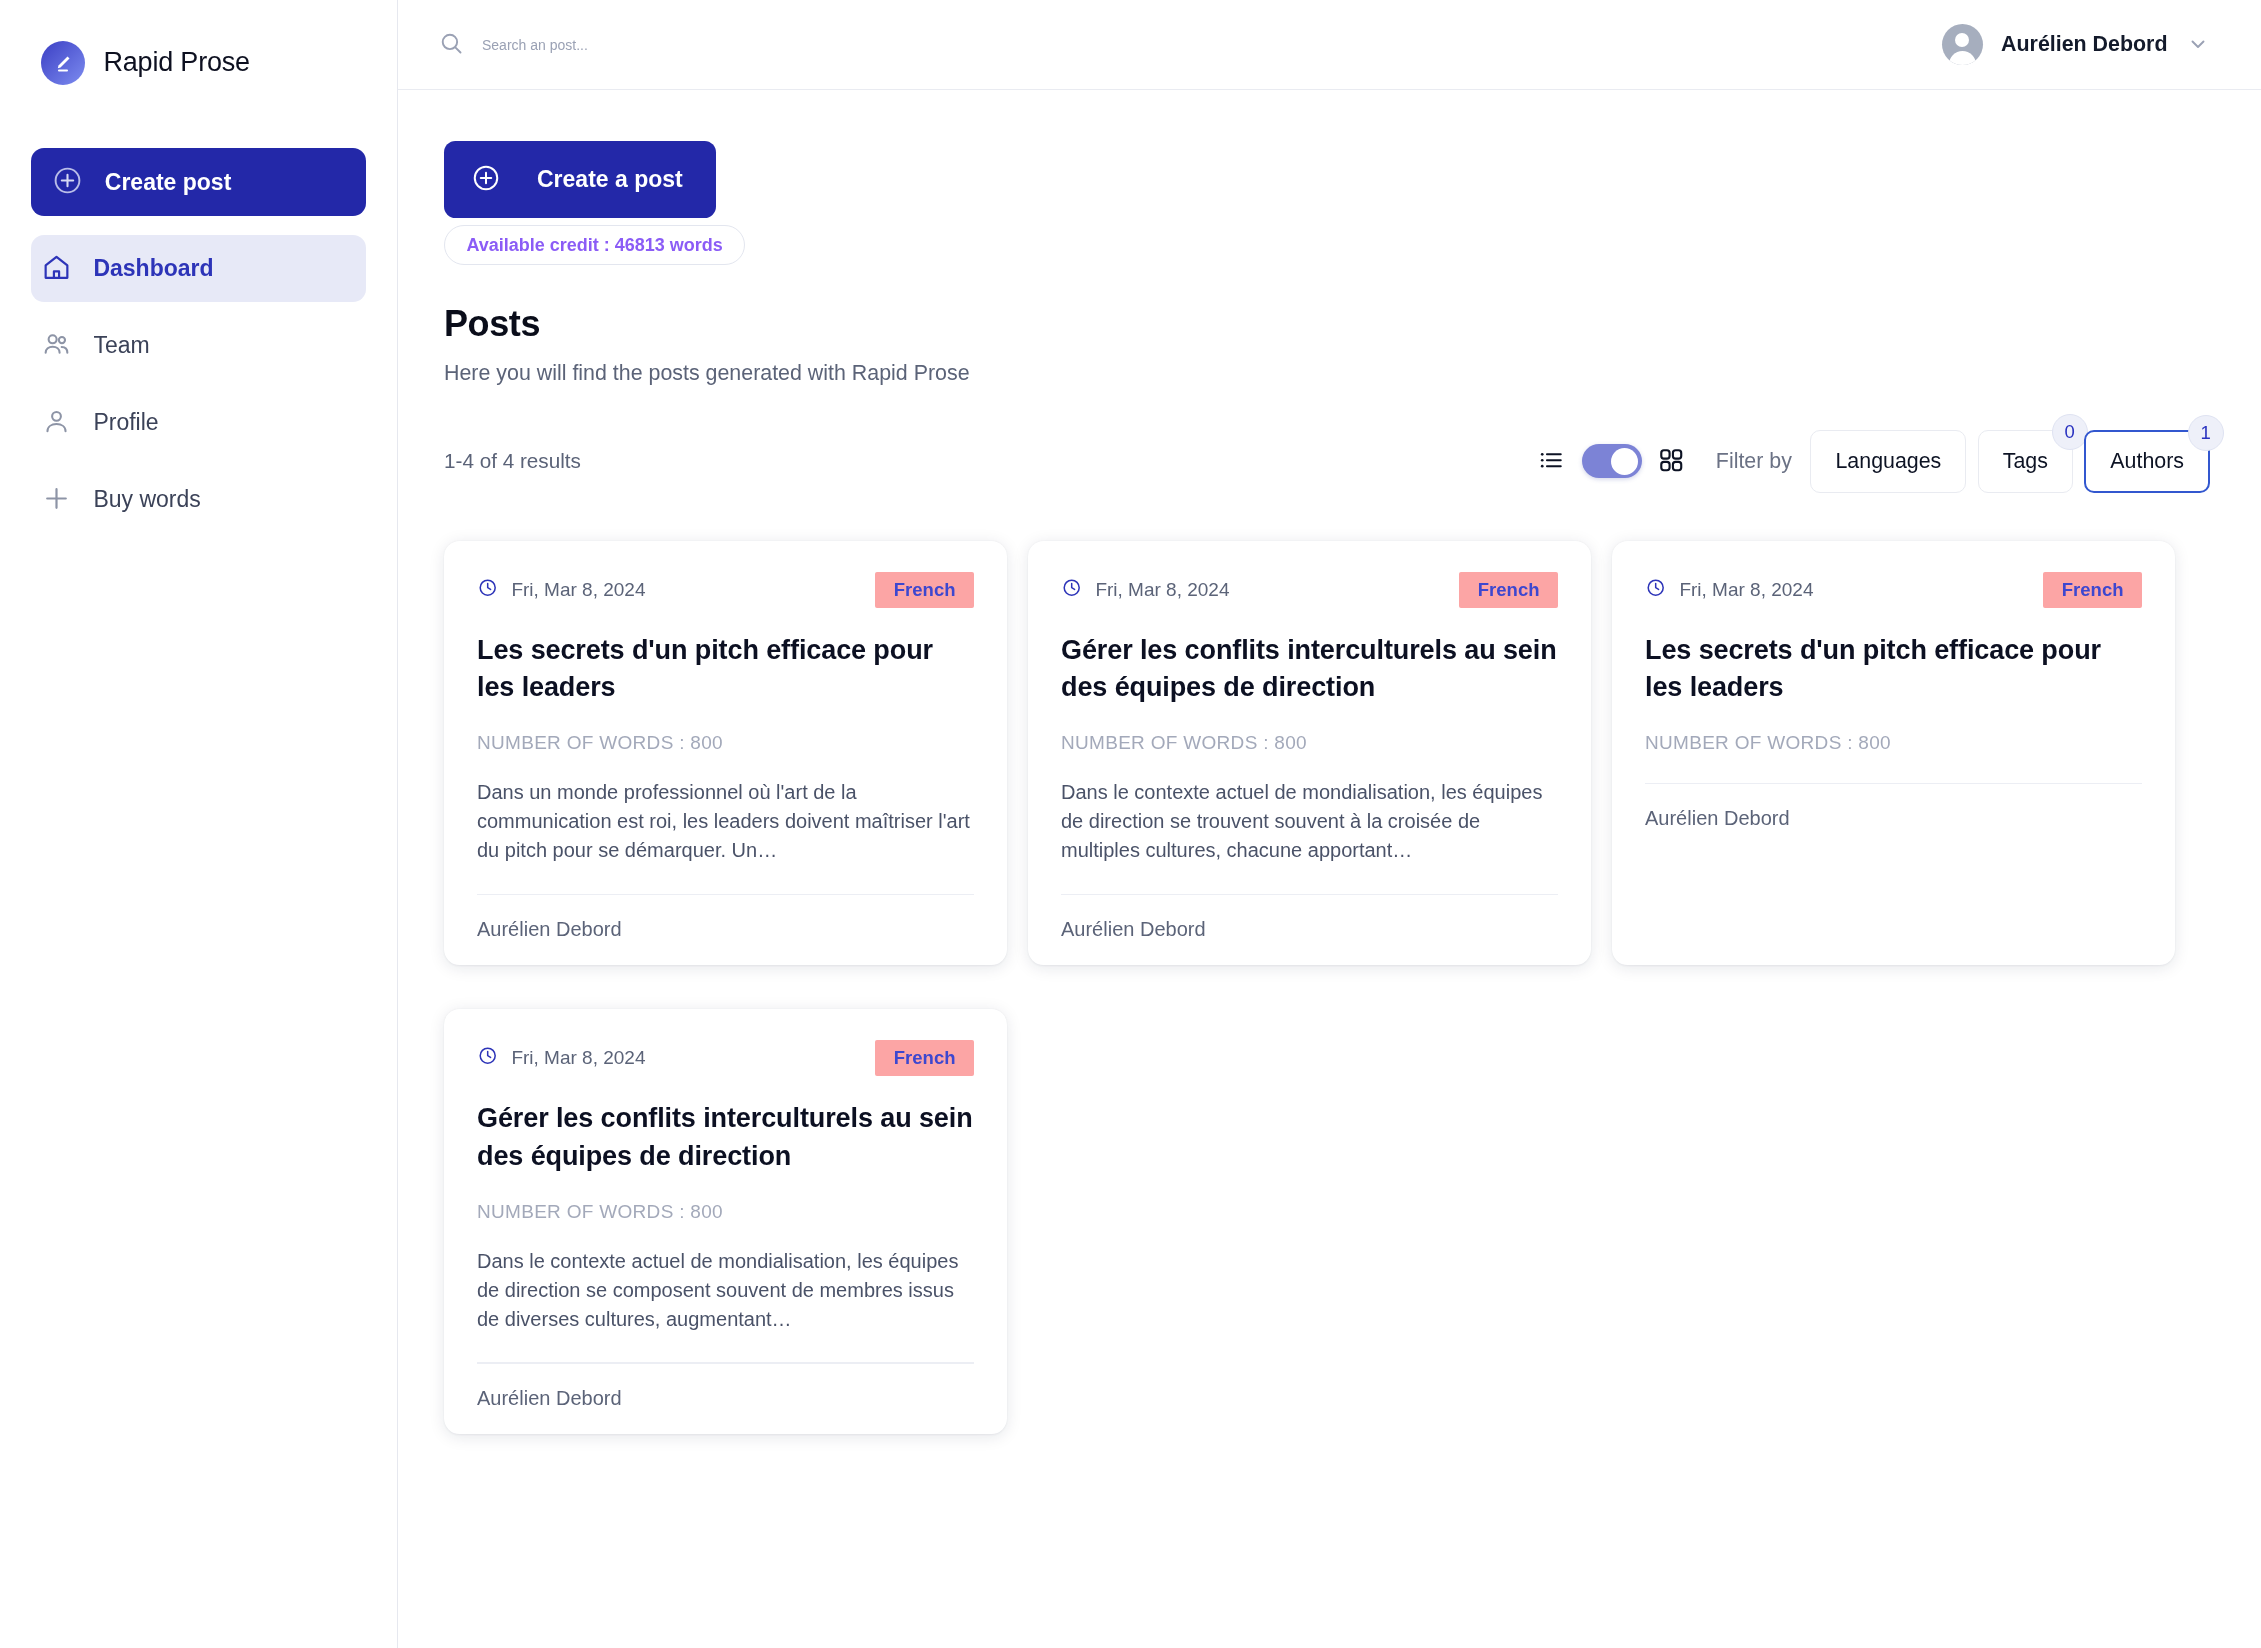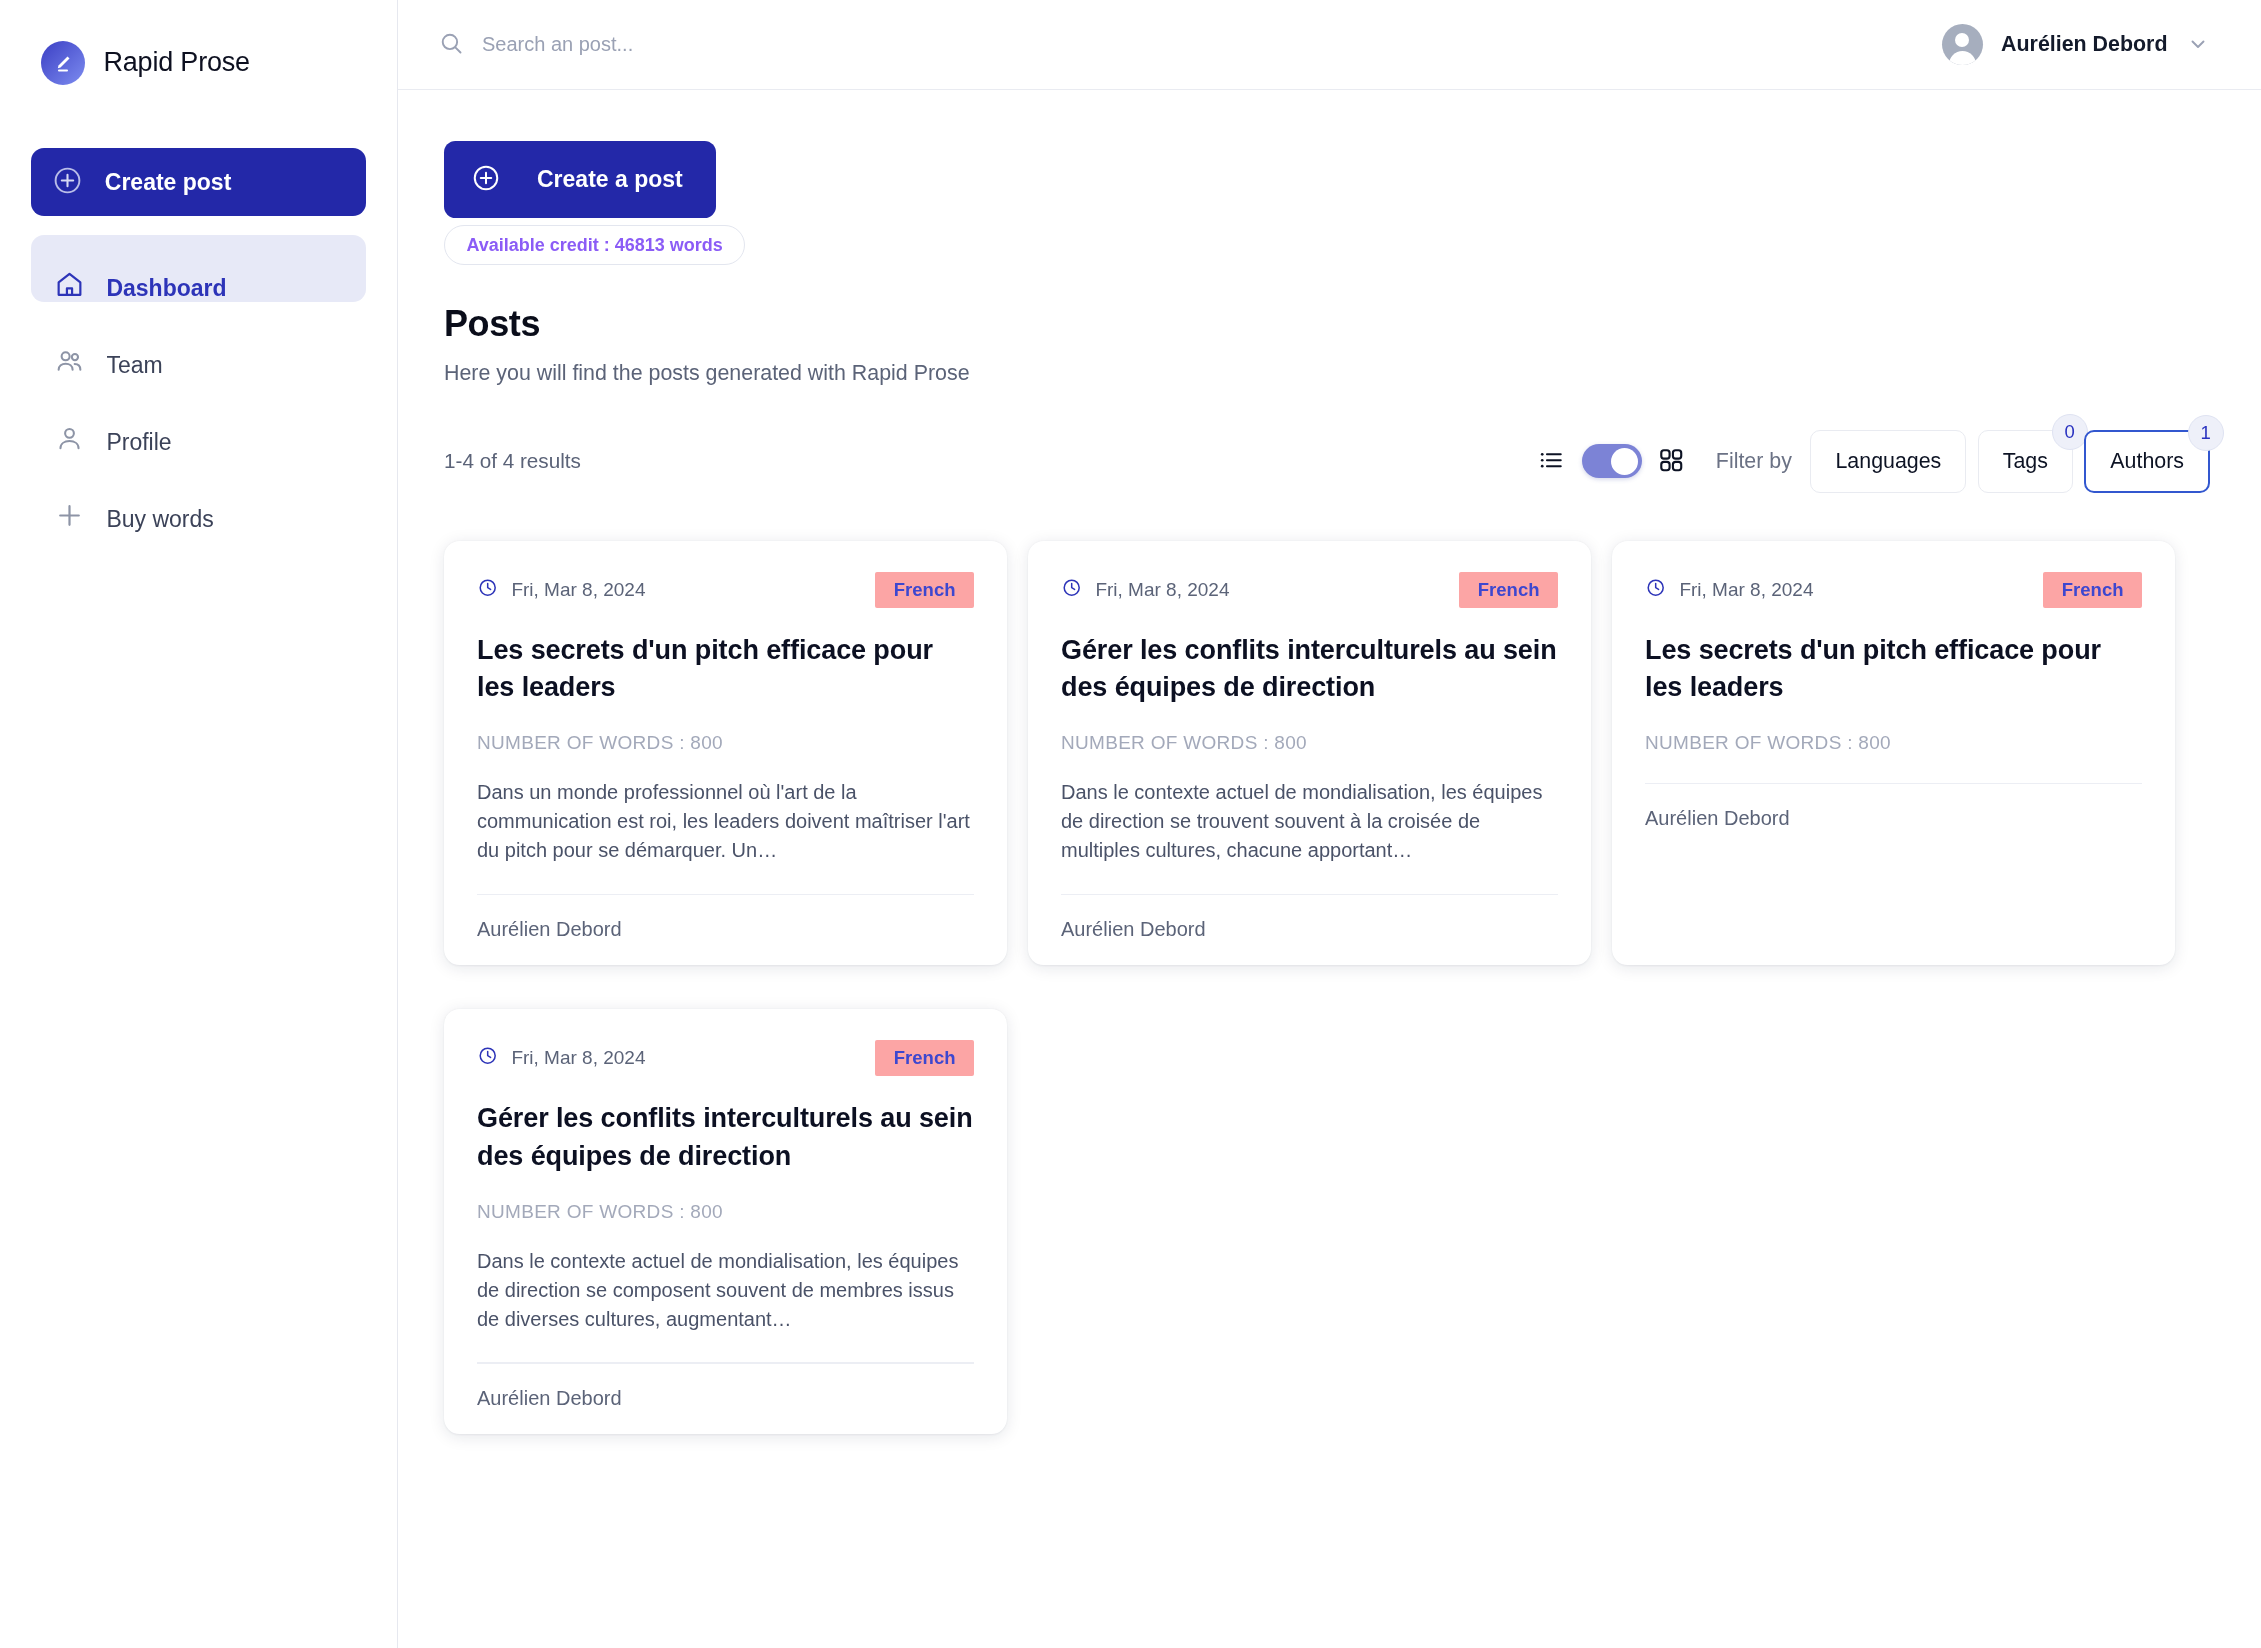--- a/index.html
+++ b/index.html
@@ -45,22 +45,22 @@
     padding-left: 21.4px;
     cursor: pointer;
     border: none;
     width: 100%;
   }
   .create-post-btn .label { color: #ffffff; font-size: 23px; font-weight: 700; }
 
   .nav { margin-top: 18.5px; }
   .nav-item {
     height: 67px;
-    display: flex; align-items: flex-end; gap: 21.4px;
-    padding-left: 23px;
+    display: flex; align-items: center; gap: 21.4px;
+    padding-left: 10px;
     border-radius: 13px;
     cursor: pointer;
     margin-bottom: 10px;
   }
   .nav-item .nav-label { font-size: 23px; color: #3b4258; font-weight: 400; }
   .nav-item.active { background: #e7e9f7; }
   .nav-item.active .nav-label { color: #2d34b8; font-weight: 700; }
 
   
   .main { flex: 1; height: 1649px; display: flex; flex-direction: column; min-width: 0; }
@@ -68,21 +68,21 @@
   .topbar {
     height: 90px;
     flex: 0 0 90px;
     border-bottom: 1.4px solid #e9ebf1;
     display: flex; align-items: center; justify-content: space-between;
     padding: 0 51px 0 40px;
   }
   .search-wrap { display: flex; align-items: center; gap: 17px; }
   .search-input {
     border: none; outline: none; background: transparent;
-    font-size: 20px; color: #40485c;
+    font-size: 14px; color: #40485c;
     font-family: "Liberation Sans", sans-serif;
     width: 641px;
   }
   .search-input::placeholder { color: #9aa1b4; }
   .user-box { display: flex; align-items: center; gap: 18.5px; cursor: pointer; }
   .avatar {
     width: 41px; height: 41px; border-radius: 50%;
     background: #a6aebe; position: relative; overflow: hidden; flex: 0 0 41px;
   }
   .avatar::before {

